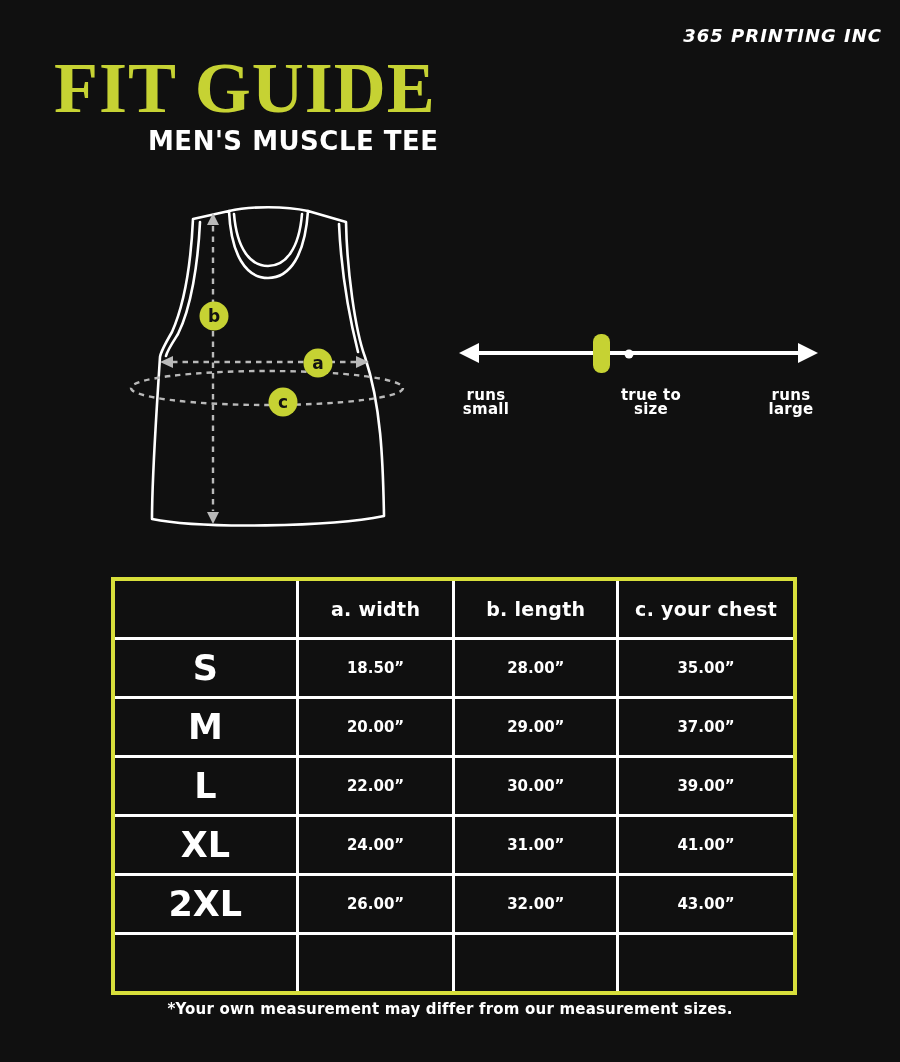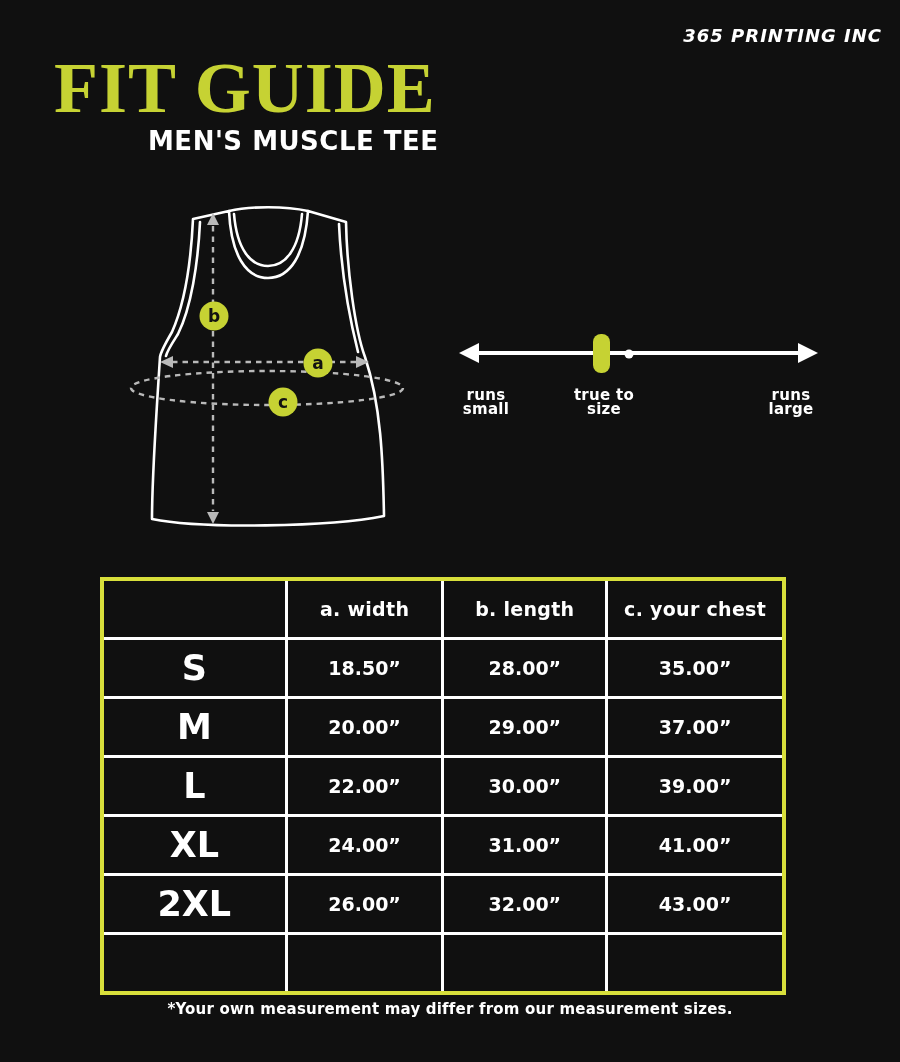--- a/index.html
+++ b/index.html
@@ -35,35 +35,35 @@
   .scale-line{stroke:var(--white); stroke-width:4;}
   .marker-letter{
     font-family:"DejaVu Sans","Liberation Sans",sans-serif;
     font-size:17px; font-weight:bold; fill:var(--letter);
   }
   .scale-label{
     position:absolute; top:388px; width:96px; text-align:center;
     font-size:15px; font-weight:bold; line-height:14px; letter-spacing:0.3px;
   }
   .scale-label.l1{left:438px;}
-  .scale-label.l2{left:556px;text-align:center;}
+  .scale-label.l2{left:603px;text-align:center;}
   .scale-label.l3{left:743px;}
   table.size-table{
-    position:absolute; left:100px; top:577px; width:686px;
+    position:absolute; left:111px; top:577px; width:686px;
     border-collapse:collapse; table-layout:fixed;
     border:4px solid var(--table-border);
   }
   table.size-table td{
     border:3px solid var(--white); height:56px;
     text-align:center; vertical-align:middle;
     font-weight:bold; color:var(--white); padding:0;
   }
   td.col-header{font-size:19px; letter-spacing:0.3px;}
   td.size-cell{font-size:35px;}
-  td.value-cell{font-size:19px;}
+  td.value-cell{font-size:15px;}
   .footnote{
     position:absolute; top:1000px; left:0; width:900px; text-align:center;
     font-size:15px; font-weight:bold; letter-spacing:0.2px;
   }
 </style>
 </head>
 <body>
 
 <div class="page">
 

